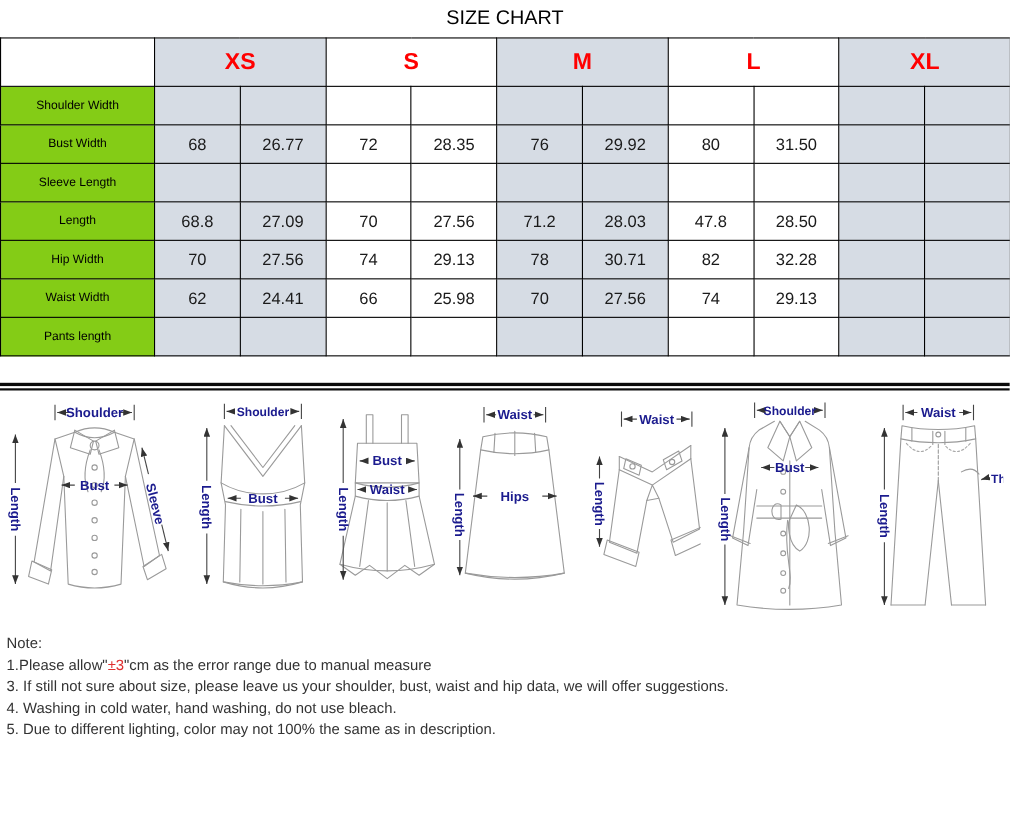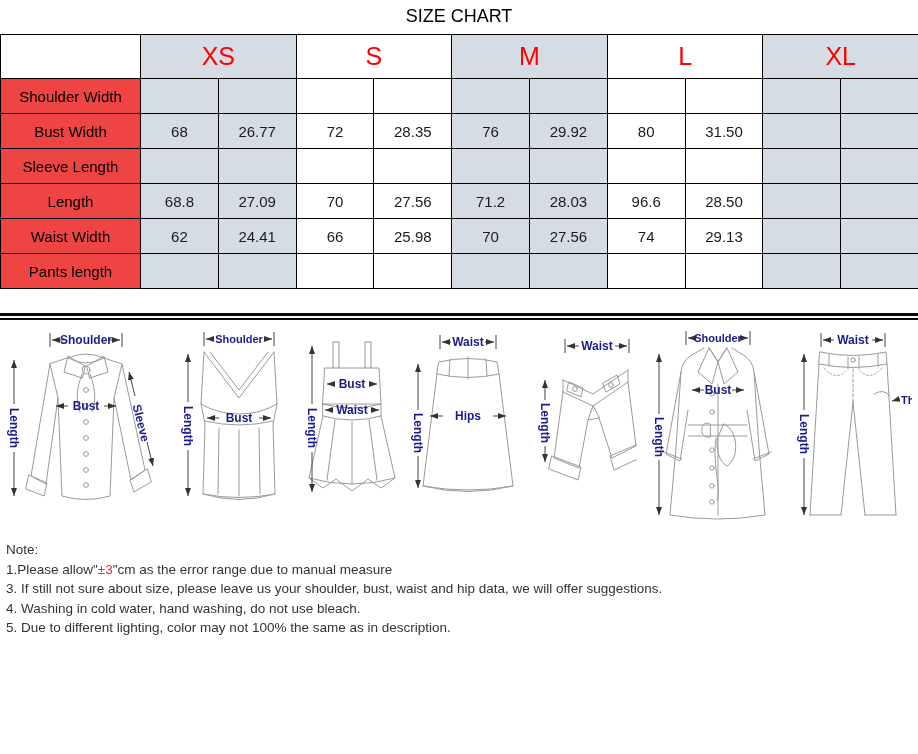--- a/index.html
+++ b/index.html
@@ -4,23 +4,23 @@
 <style>
   html,body{margin:0;padding:0;background:#fff;}
   body{width:918px;height:754px;font-family:"Liberation Sans",sans-serif;color:#1a1a1a;overflow:hidden;}
   .title{ text-align:center;font-size:18px;font-weight:normal;color:#000;padding:6px 0 7px; }
 
   table.size{width:918px;border-collapse:collapse;table-layout:fixed;}
   table.size th,table.size td{border:1px solid #000;padding:0;text-align:center;vertical-align:middle;}
   col.lblcol{width:140px;}
   col.c{width:77.8px;}
   .shade{background:#d6dce4;}
-  th.sz{color:#ff0000;font-size:25px;font-weight:normal;height:43px;}
+  th.sz{color:#ff0000;font-size:21px;font-weight:bold;height:43px;}
   th.unit{font-size:12px;font-weight:bold;color:#000;height:32px;}
-  td.lbl{font-size:15px;color:#000;background:#ef4444;}
+  td.lbl{font-size:11px;color:#000;background:#84cc16;}
   td.val{font-size:15px;height:34px;color:#1a1a1a;}
 
   .htm-wrap{margin-top:24px;}
   .htm-heading{margin-left:10px;font-size:18px;font-weight:bold;color:#1b1b86;
     text-shadow:1px 1px 0 rgba(130,0,40,.45);letter-spacing:.5px;}
   .double-rule{margin-top:3px;height:2px;background:#fff;border-top:3px solid #0a0a0a;border-bottom:2px solid #0a0a0a;}
 
   .figures{display:flex;justify-content:space-between;align-items:flex-start;padding:8px 6px 0 6px;height:202px;}
   .fig{flex:0 0 auto;}
   .fig svg{display:block;}
@@ -111,22 +111,35 @@
         <td class="val shade"></td>
       </tr>
       <tr>
         <td class="lbl">Length</td>
         <td class="val shade">68.8</td>
         <td class="val shade">27.09</td>
         <td class="val">70</td>
         <td class="val">27.56</td>
         <td class="val shade">71.2</td>
         <td class="val shade">28.03</td>
-        <td class="val">96.6</td>
+        <td class="val">47.8</td>
         <td class="val">28.50</td>
+        <td class="val shade"></td>
+        <td class="val shade"></td>
+      </tr>
+      <tr>
+        <td class="lbl">Hip Width</td>
+        <td class="val shade">70</td>
+        <td class="val shade">27.56</td>
+        <td class="val">74</td>
+        <td class="val">29.13</td>
+        <td class="val shade">78</td>
+        <td class="val shade">30.71</td>
+        <td class="val">82</td>
+        <td class="val">32.28</td>
         <td class="val shade"></td>
         <td class="val shade"></td>
       </tr>
       <tr>
         <td class="lbl">Waist Width</td>
         <td class="val shade">62</td>
         <td class="val shade">24.41</td>
         <td class="val">66</td>
         <td class="val">25.98</td>
         <td class="val shade">70</td>

